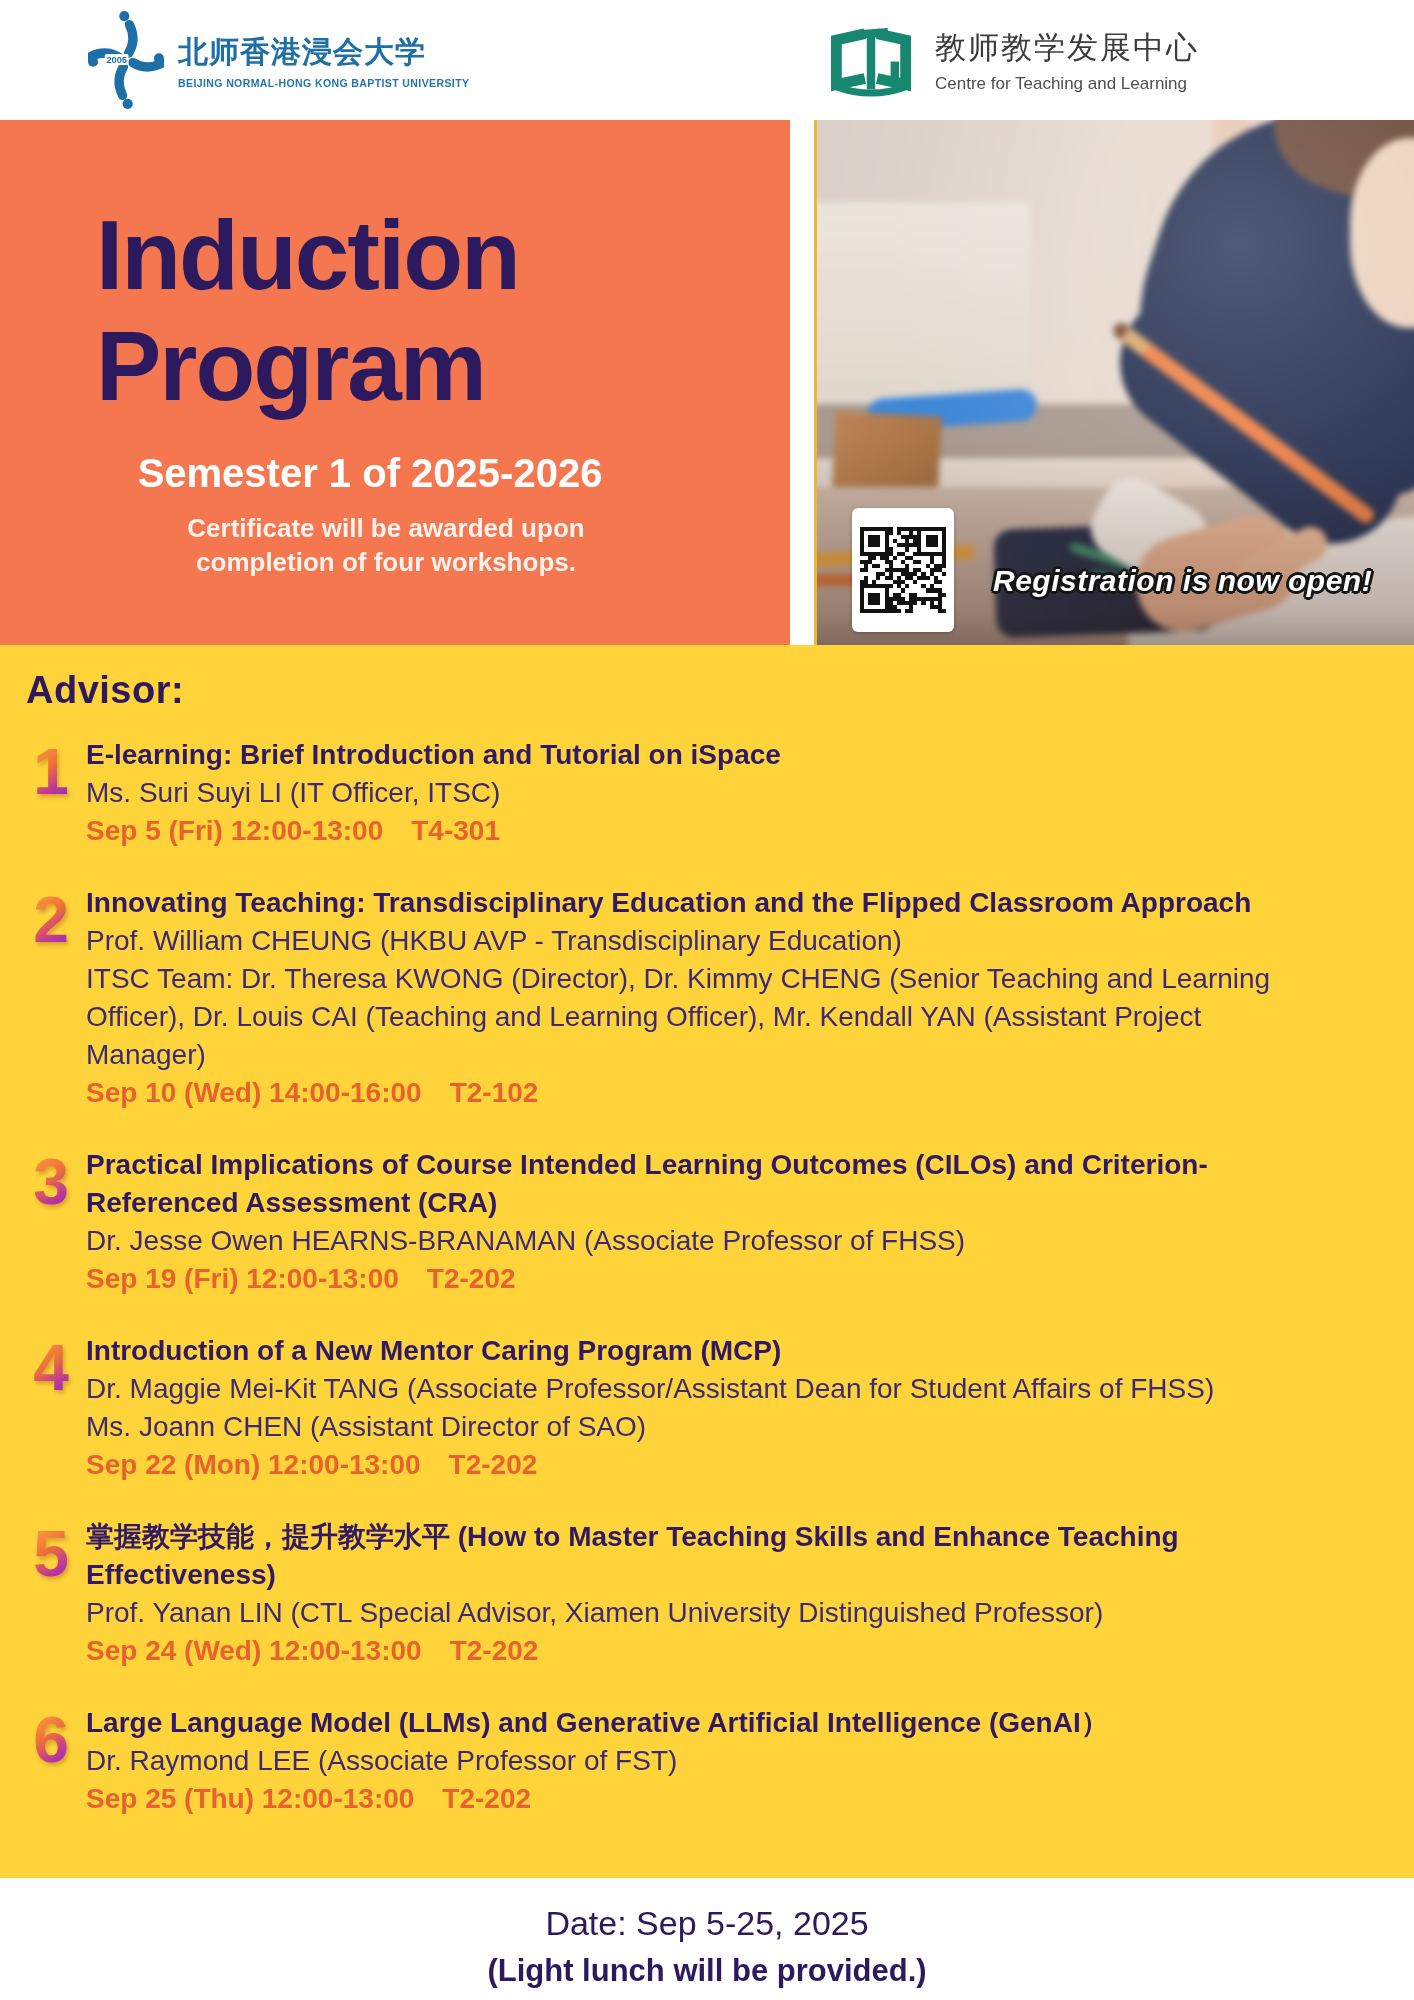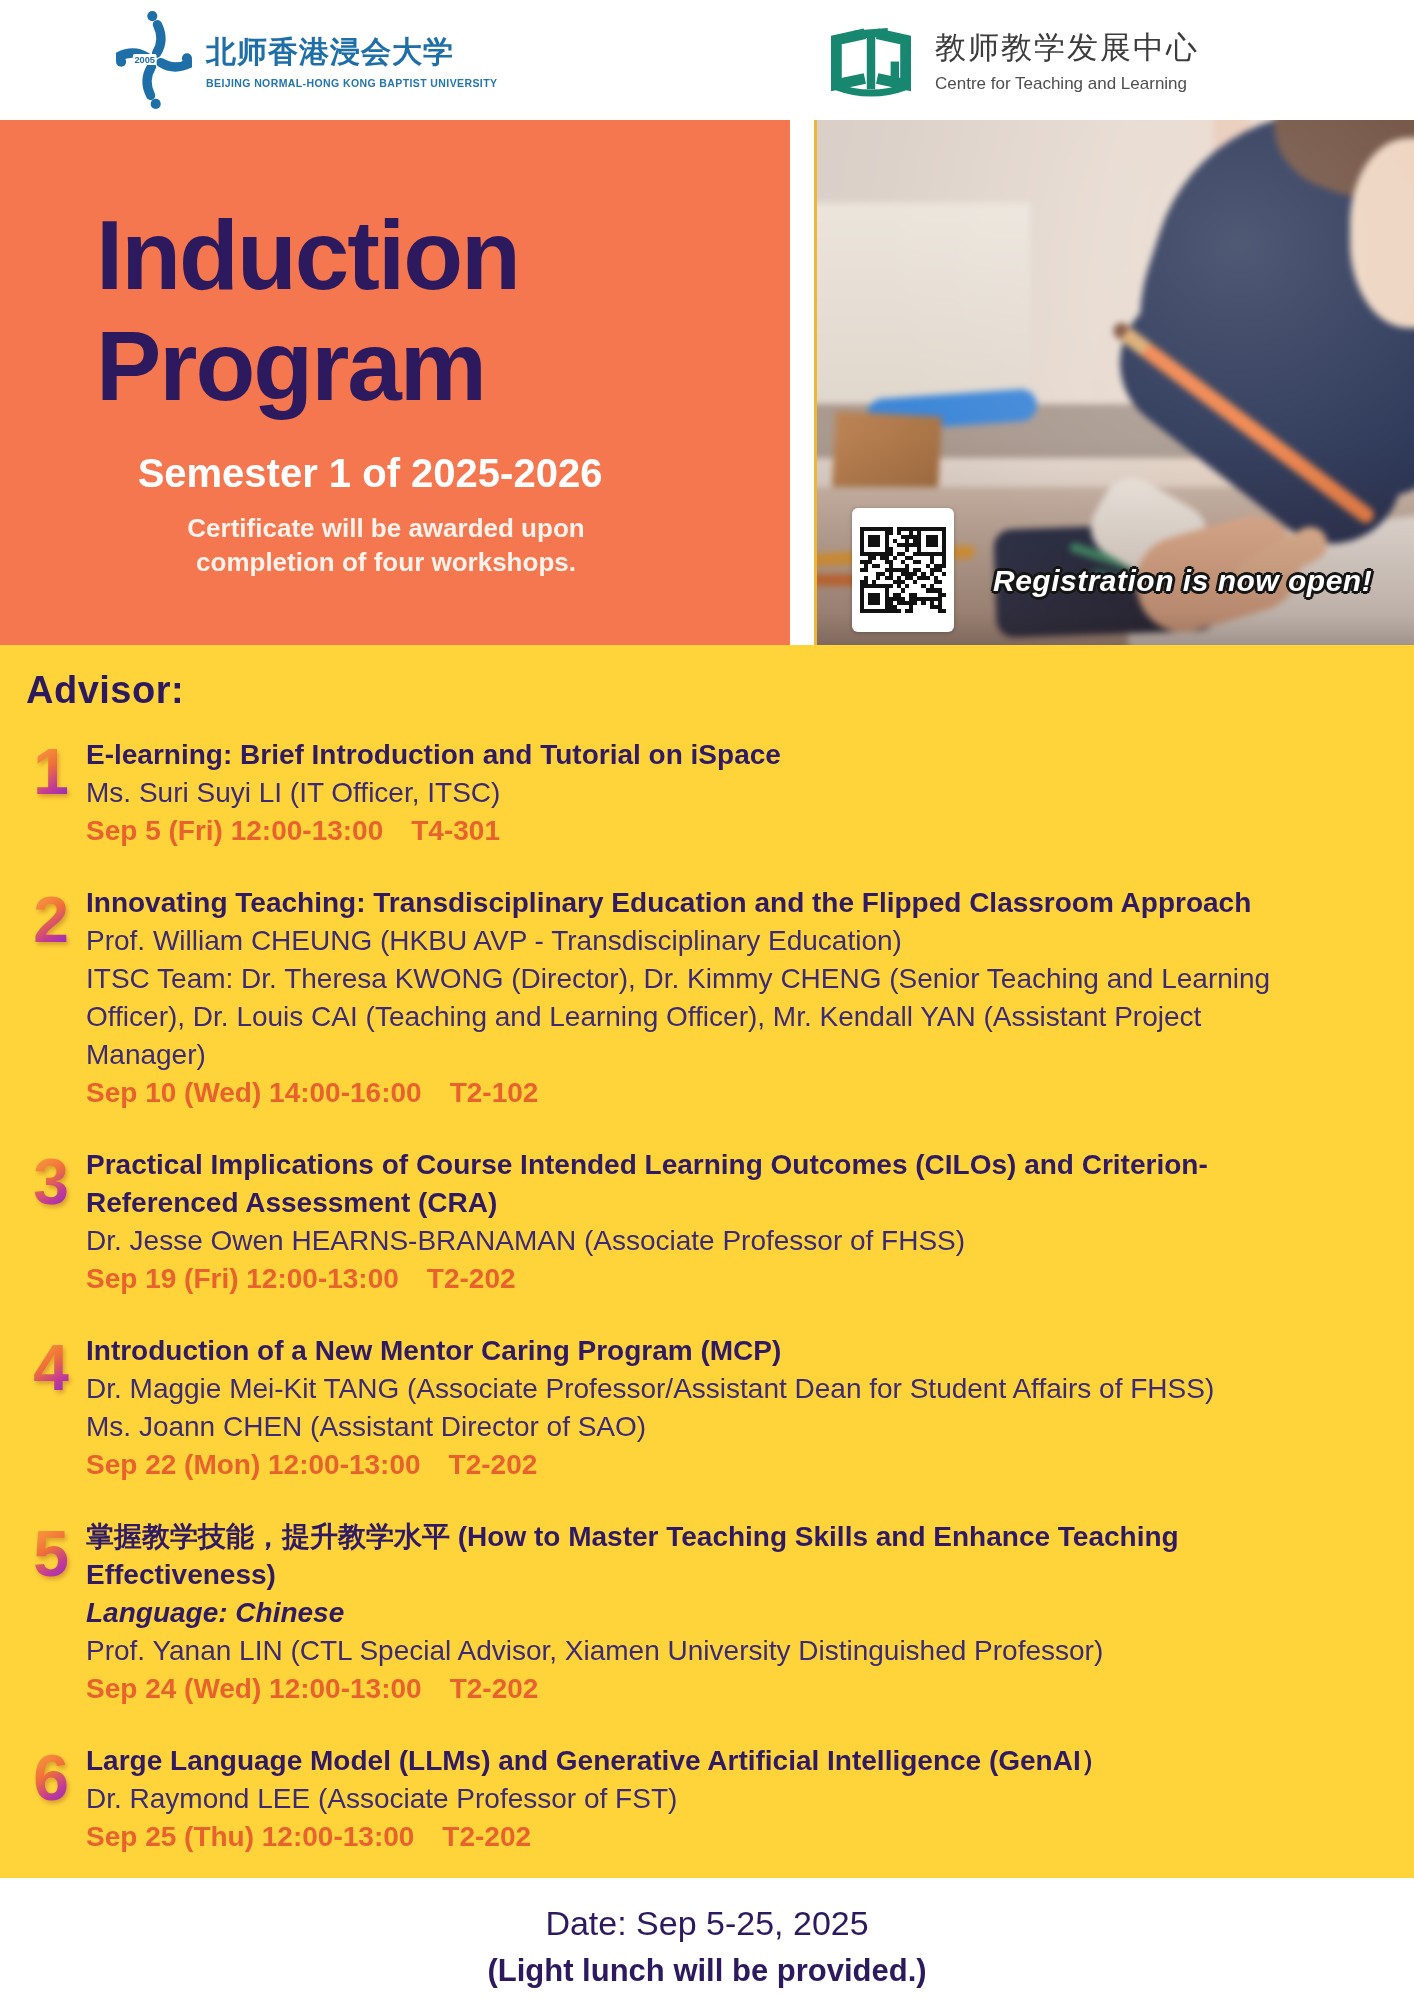--- a/index.html
+++ b/index.html
@@ -1,20 +1,20 @@
 <!DOCTYPE html>
 <html><head>
 <meta charset="utf-8">
 <style>
   * { box-sizing: border-box; margin: 0; padding: 0; }
   body { background: #ffffff; font-family: "Liberation Sans", sans-serif; }
   .poster { position: relative; width: 1414px; height: 2000px; margin: 0 auto; background: #fff; overflow: hidden; display: flex; flex-direction: column; }
 
   
-  .top-bar { height: 120px; background: #ffffff; display: flex; align-items: center; justify-content: space-between; padding: 0 215px 0 116px; flex: 0 0 auto; }
+  .top-bar { height: 120px; background: #ffffff; display: flex; align-items: center; justify-content: space-between; padding: 0 215px 0 88px; flex: 0 0 auto; }
   .logo-group { display: flex; align-items: center; gap: 14px; }
   .bnbu-cn { font-size: 30px; color: #1E6FA8; font-weight: 600; letter-spacing: 1px; }
   .bnbu-en { font-size: 10.5px; color: #2276AE; font-weight: bold; letter-spacing: .4px; margin-top: 4px; }
   .ctl-cn { font-size: 31px; color: #3C3C3C; letter-spacing: 2px; }
   .ctl-en { font-size: 17px; color: #4E4E4E; margin-top: 5px; }
 
   
   .hero { height: 525px; display: flex; flex: 0 0 auto; gap: 24px; }
   .hero-left { width: 790px; background: #F5774F; padding-top: 80px; }
   .hero-title { margin-left: 96px; font-size: 98px; line-height: 1.13; font-weight: bold; color: #2D1A5E; letter-spacing: -2px; }
@@ -406,21 +406,20 @@
       </div>
 
       <div class="session">
         <div class="num-wrap">
           <svg class="num-svg" viewBox="0 0 50 66" width="50" height="66">
               <text class="num-text" x="25" y="56" text-anchor="middle">5</text>
             </svg>
         </div>
         <div class="s-content">
           <div class="s-title">掌握教学技能，提升教学水平 (How to Master Teaching Skills and Enhance Teaching Effectiveness)</div>
-          <div class="s-lang">Language: Chinese</div>
           <div class="s-line">Prof. Yanan LIN (CTL Special Advisor, Xiamen University Distinguished Professor)</div>
           <div class="s-date">
             <span>Sep 24 (Wed) 12:00-13:00</span><span class="s-venue">T2-202</span>
           </div>
         </div>
       </div>
 
       <div class="session">
         <div class="num-wrap">
           <svg class="num-svg" viewBox="0 0 50 66" width="50" height="66">

